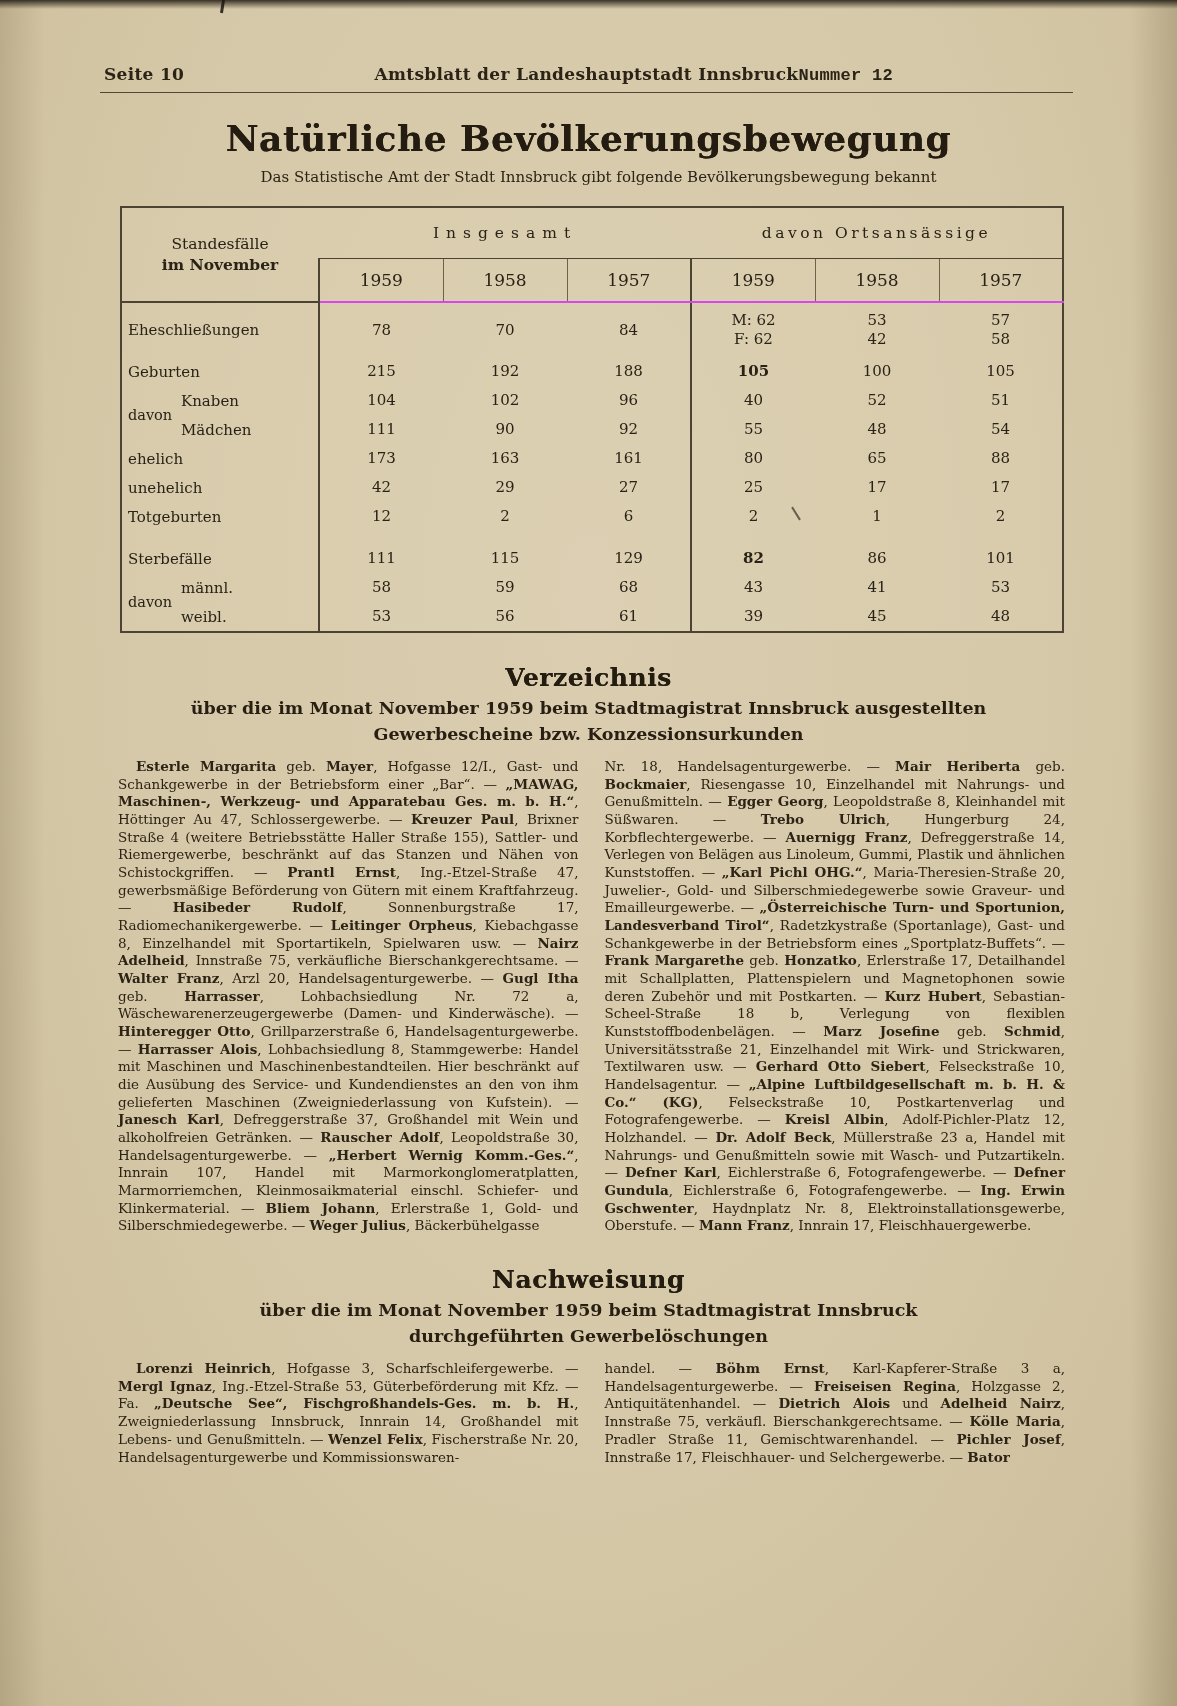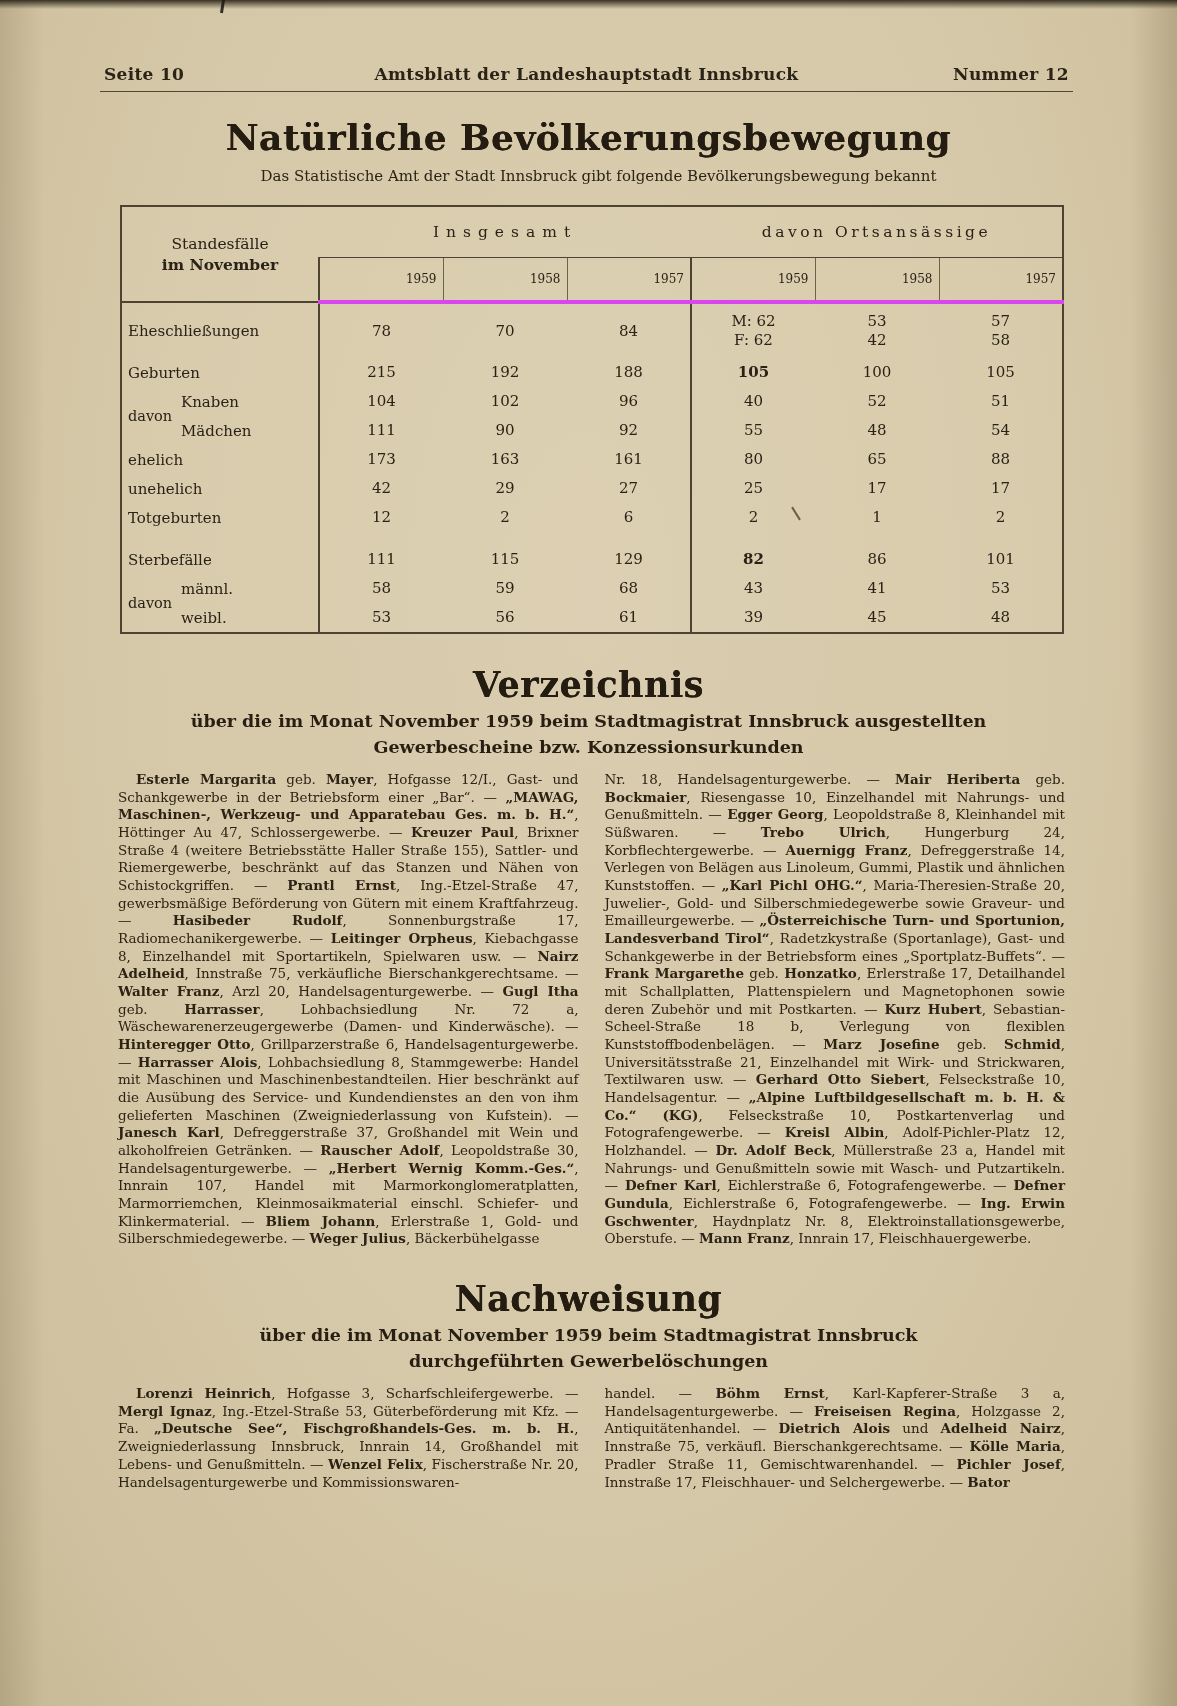--- a/index.html
+++ b/index.html
@@ -12,51 +12,51 @@
       linear-gradient(90deg, rgba(110,95,65,.22), rgba(0,0,0,0) 45px, rgba(0,0,0,0) 1130px, rgba(110,95,65,.28)),
       radial-gradient(ellipse at 50% 35%, #dacdb0 0%, #d6c9a9 52%, #cfc19f 85%, #c7b994 100%);
   }
   .artifact1 { position:absolute; top:0; left:221px; width:3px; height:13px; background:#1c1610; transform:rotate(9deg); opacity:.85; }
   .artifact2 { position:absolute; top:506px; left:795px; width:2px; height:15px; background:rgba(45,33,20,.65); transform:rotate(-32deg); }
 
   
   .runhead { display:grid; grid-template-columns:1fr auto 1fr; align-items:baseline;
     padding:64px 108px 0 104px; font-weight:bold; font-size:17px; letter-spacing:.3px; }
   .runhead .rh-c { text-align:center; }
-  .runhead .rh-r { text-align:right; }
+  .runhead .rh-r { text-align:left;font-family:Liberation Mono, monospace; }
   .headrule { margin:7px 104px 0 100px; border-top:1.5px solid rgba(58,48,32,.85); }
 
   
   .stats-title { margin:24px 0 0; text-align:center; font-size:36px; font-weight:bold; color:#241c10; letter-spacing:.5px; text-shadow:0 0 .4px currentColor; }
   .stats-sub { margin:9px 0 0; text-align:center; font-size:15px;padding-left:20px; }
 
   table.pop { border-collapse:collapse; table-layout:fixed; width:854px; margin:20px 0 0 120px;
     border:2px solid #4c4332; background:rgba(255,250,235,.06); }
   table.pop th, table.pop td { padding:2px 6px; color:#2a2216; }
   col.c-davon { width:54px; } col.c-label { width:144px; } col.c-num { width:124px; }
   .th-label { border-bottom:2px solid #4c4332; text-align:center; vertical-align:middle; font-size:15.5px; font-weight:normal; }
   .th-label .l2 { display:block; font-weight:bold; margin-top:2px; }
   .th-label .l1 { display:block; }
   .th-group { border-bottom:1px solid #4c4332; height:46px; vertical-align:middle; text-align:center; font-weight:normal; font-size:15.5px; }
   .th-group.g1 { letter-spacing:7px; }
   .th-group.g2 { letter-spacing:3.5px;margin-top:16px; }
-  tr.years th { border-left:1px solid #6e6349; border-bottom:4px solid #d946ef; font-weight:normal; height:38px; font-size:12px; text-align:right; }
+  tr.years th { border-left:1px solid #6e6349; border-bottom:2px solid #d946ef; font-weight:normal; height:38px; font-size:17px; text-align:center; }
   .strong-left { border-left:2px solid #4c4332 !important; }
   tbody td { height:25px; font-size:15px; vertical-align:middle; }
   td.lbl { padding-left:10px; }
   td.lbl-indent { padding-left:28px; }
   td.sub { padding-left:6px; }
   td.davon { padding-left:9px; font-size:14.5px; vertical-align:middle; }
   td.num { text-align:center; white-space:pre-line; line-height:1.25; }
   td.bd { font-weight:bold; }
   tr.r-ehe td { height:50px; }
   tr.r-gap td { padding-top:15px; }
 
   
-  .sec-title { margin:30px 0 0; text-align:center; font-size:35px; font-weight:bold; color:#241c10; letter-spacing:.5px; text-shadow:0 0 .4px currentColor; }
+  .sec-title { margin:30px 0 0; text-align:center; font-size:25px; font-weight:bold; color:#241c10; letter-spacing:.5px; text-shadow:0 0 .4px currentColor; }
   .sec-sub { margin:6px 0 0; text-align:center; font-size:17.5px; font-weight:bold; color:#281f12; }
   .cols { display:flex; gap:26px; margin:14px 112px 0 118px; }
   .col { flex:1 1 0; font-size:13.5px; line-height:1.31; text-align:justify; overflow-wrap:break-word; hyphens:auto; color:#2c2315; }
   .col.indent-first { text-indent:18px; }
   .col .b { font-weight:bold; }
 </style>
 </head>
 <body>
 
 <div class="artifact1"></div>

